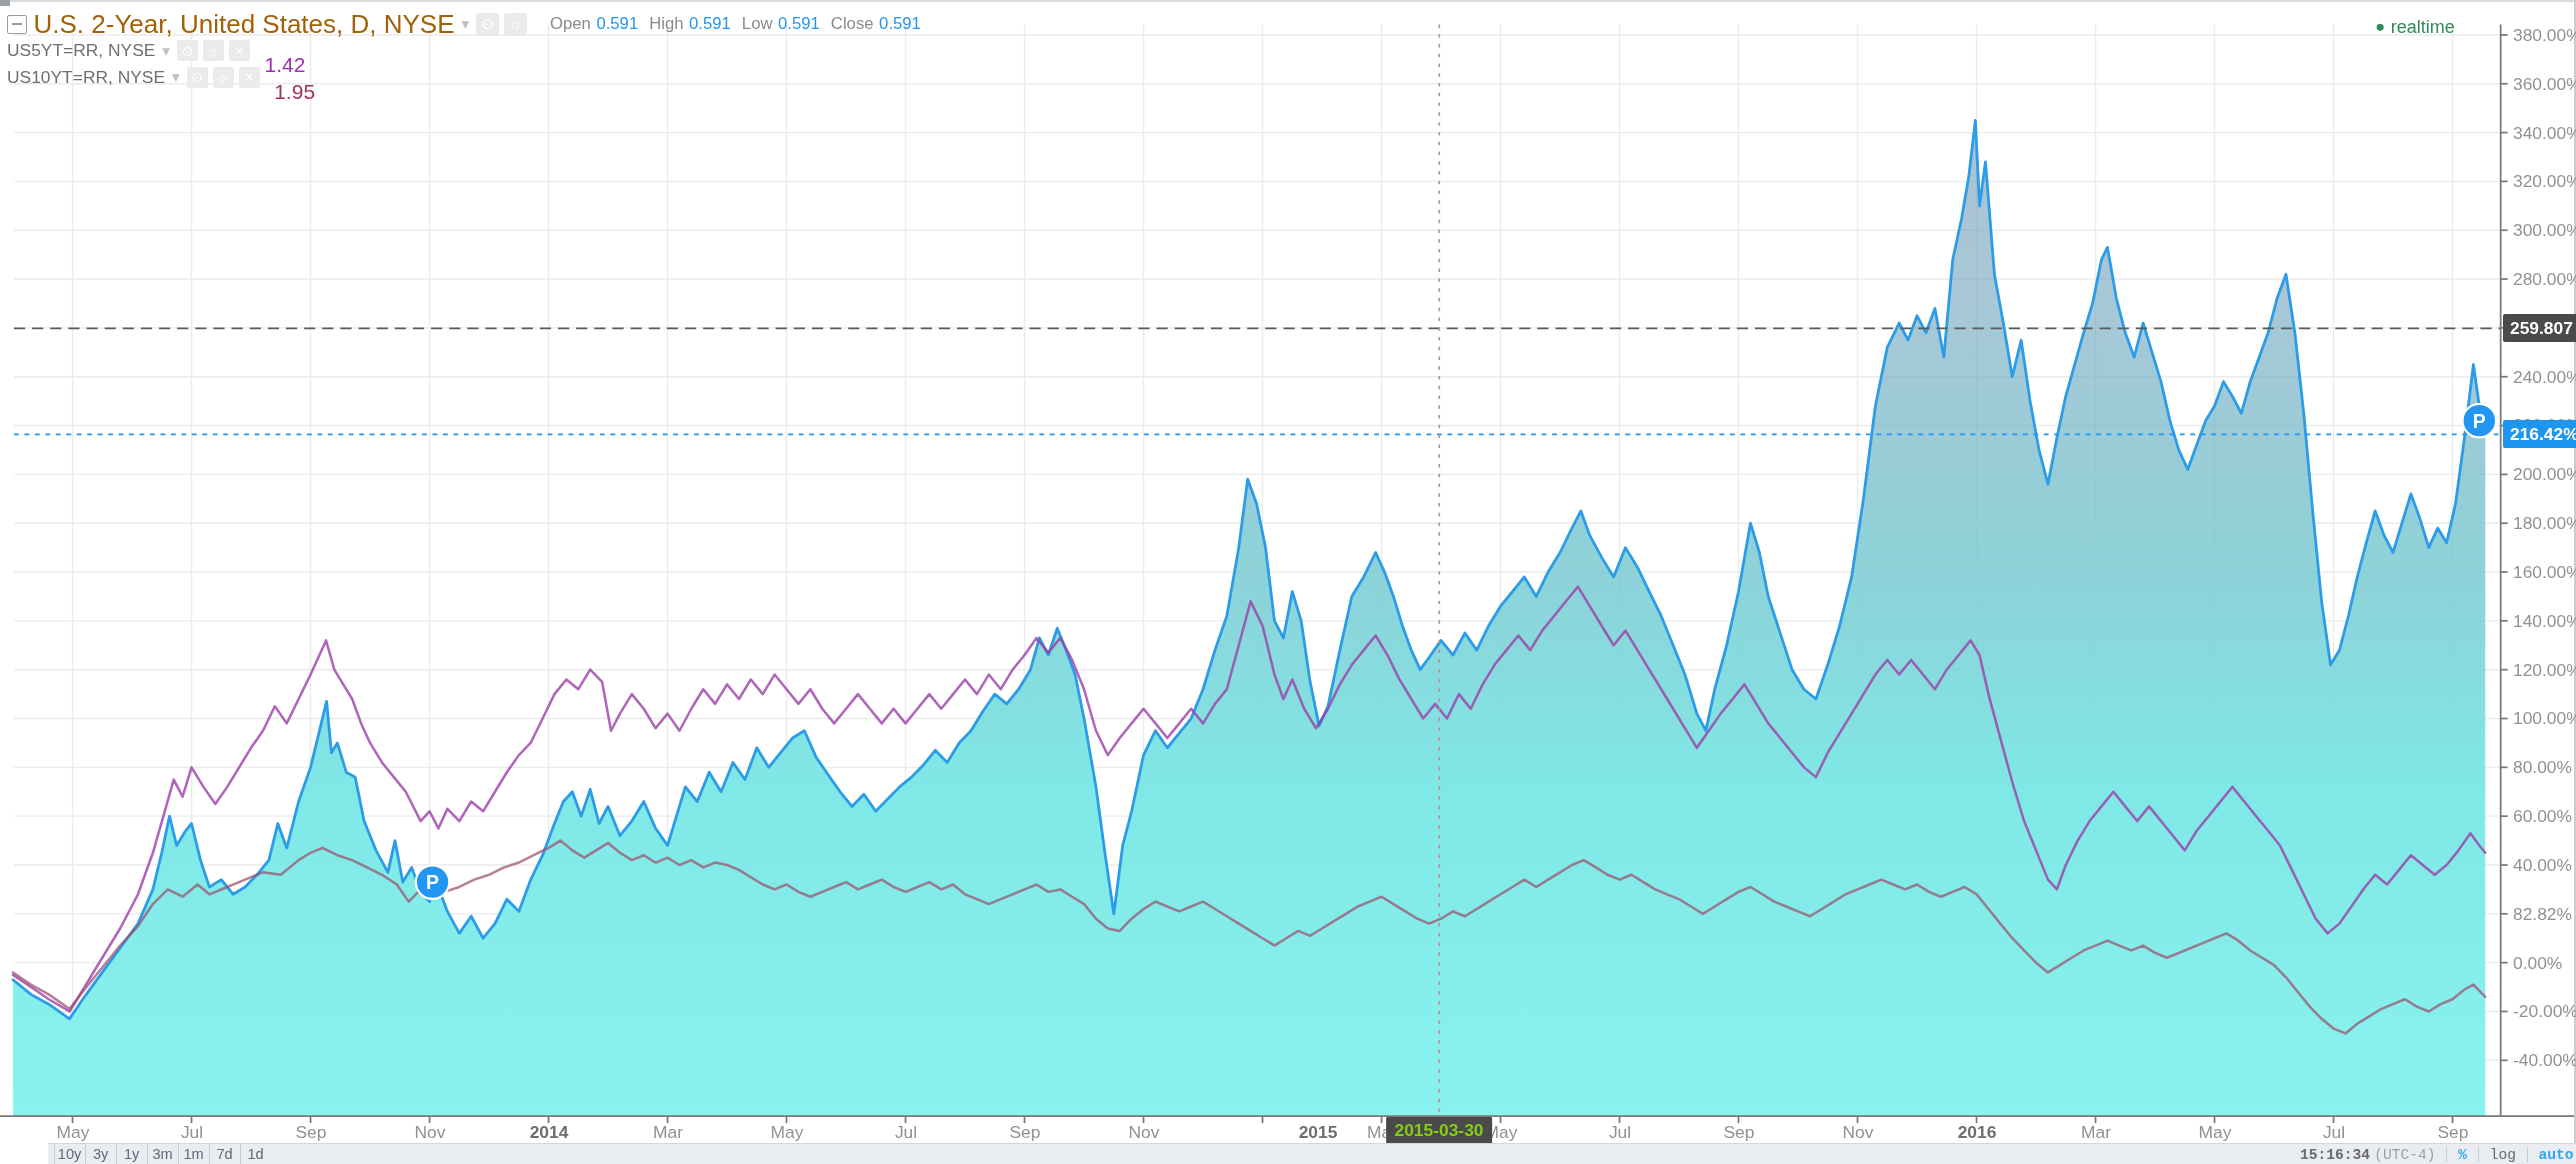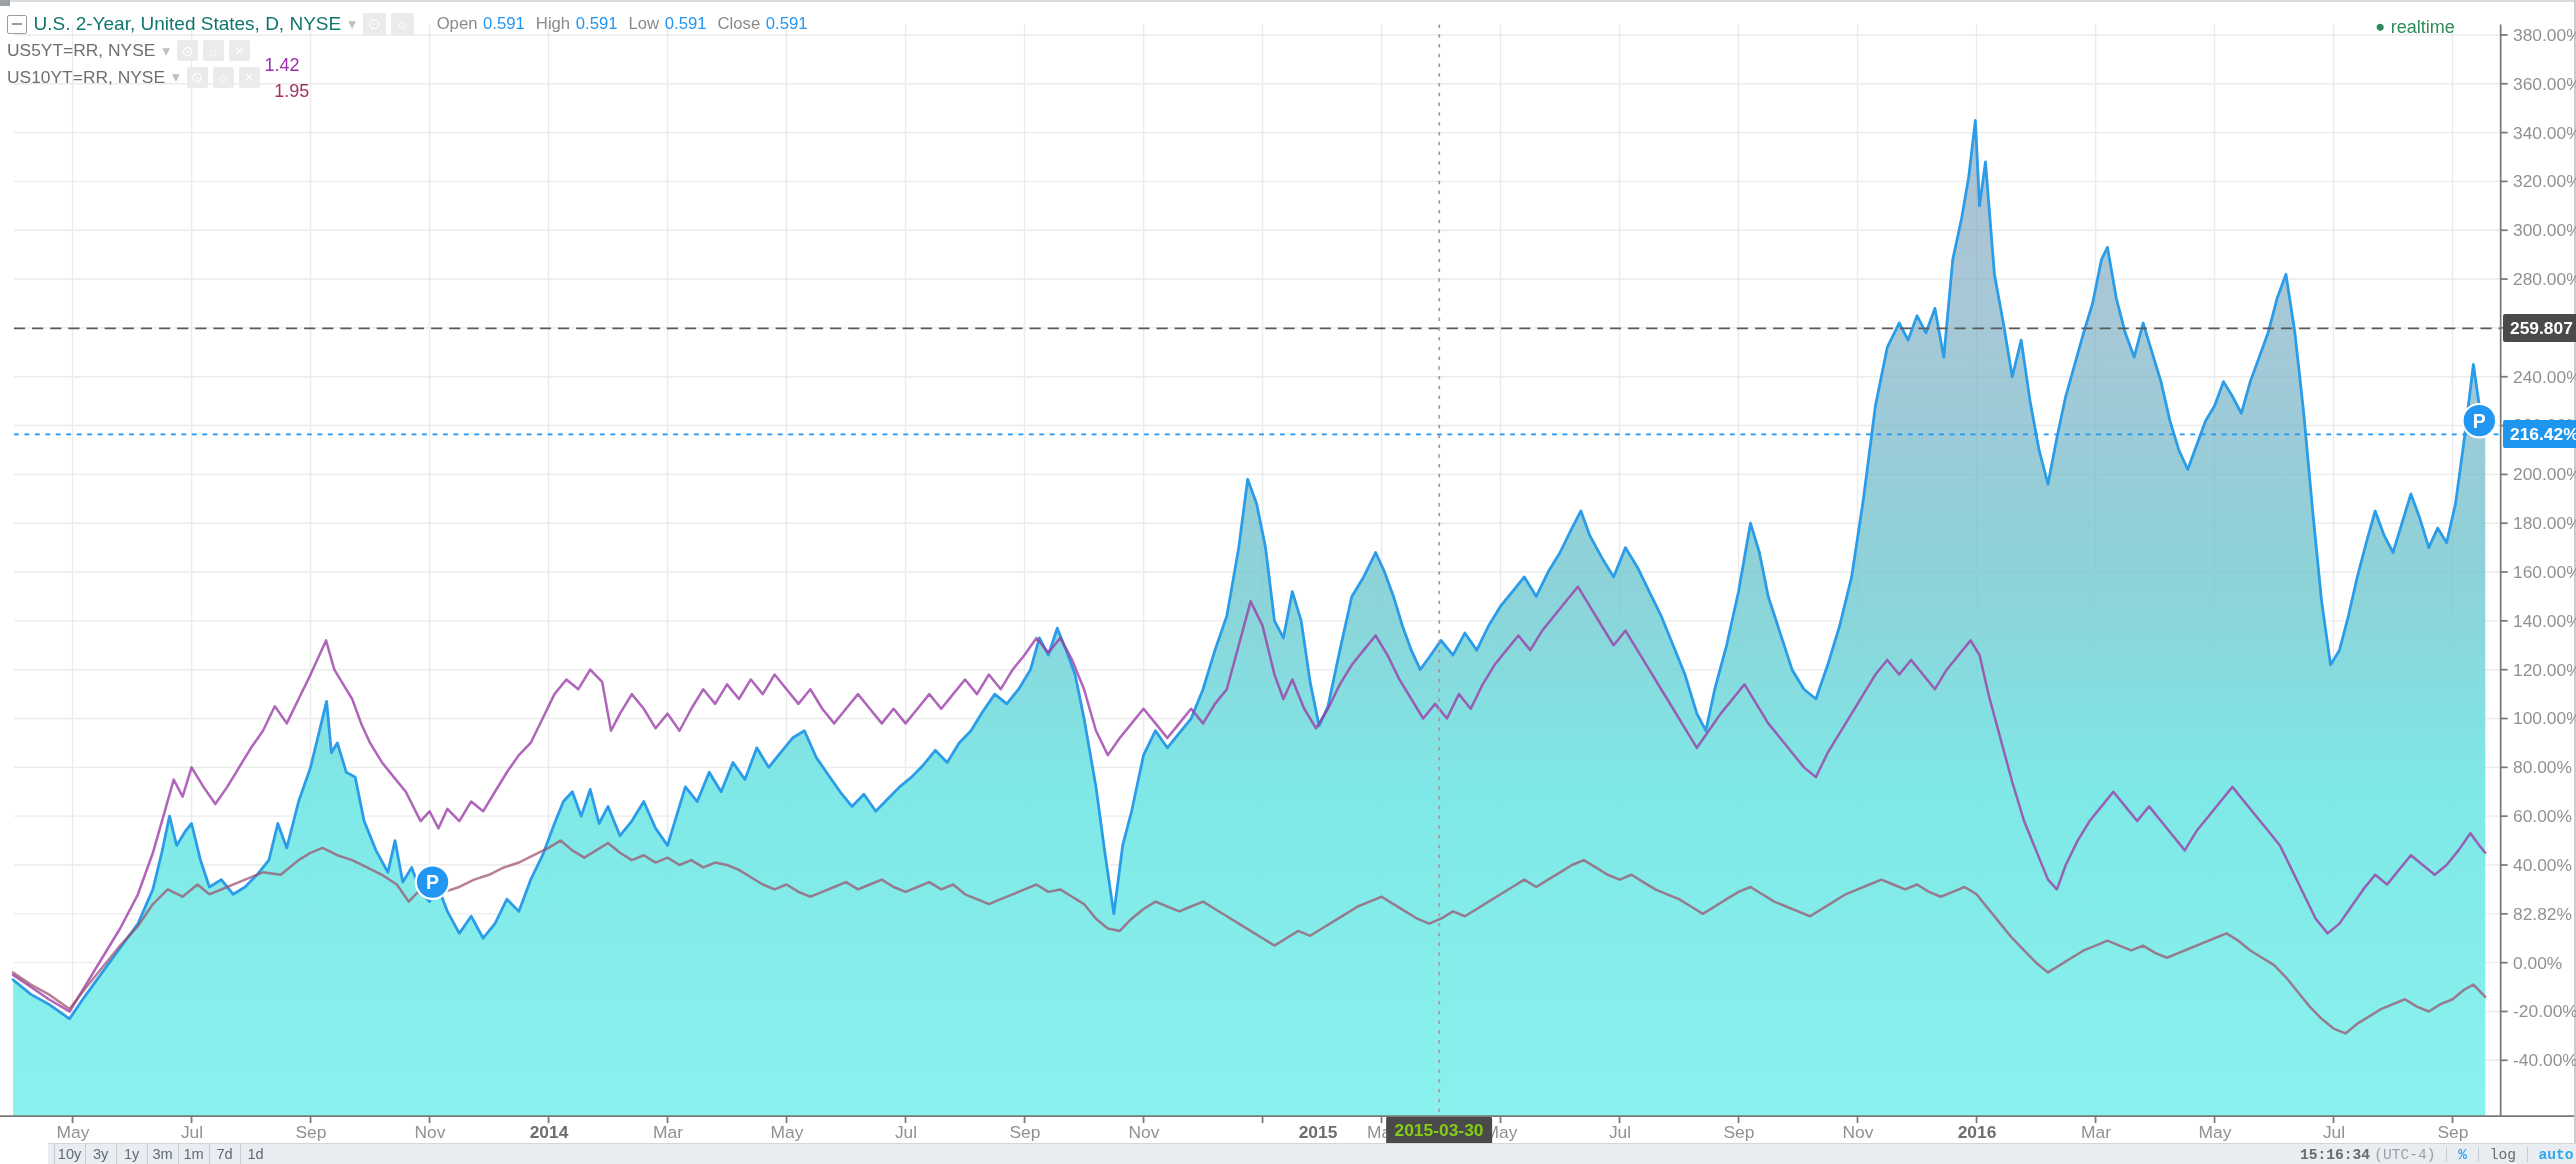--- a/index.html
+++ b/index.html
@@ -11,27 +11,27 @@
   .corner-notch{position:absolute;left:0;top:0;width:9.8px;height:6.3px;background:#9aa0a6;}
   .right-border{position:absolute;right:0;top:0;width:2.1px;height:1165px;background:#c9cdd1;}
   
   svg#chart{position:absolute;left:0;top:0;}
   
   .legend{position:absolute;left:7px;top:11px;}
   .lrow{display:flex;align-items:center;height:26.5px;}
   .collapse-box{width:19.5px;height:19.5px;border:1.4px solid #9a9a9a;border-radius:2.1px;display:flex;
       align-items:center;justify-content:center;margin-right:7px;cursor:pointer;}
   .collapse-box span{display:block;width:9.8px;height:2.1px;background:#9a9a9a;}
-  .title{font-size:19px;color:#0f766e;}
+  .title{font-size:26px;color:#a16207;}
   .sub{font-size:17.4px;color:#6f6f6f;}
   .caret{font-size:15.3px;color:#c0c0c0;margin:0 7px;}
   .icon-box{width:23px;height:23px;background:#ebebeb;border-radius:2.1px;color:#fff;font-size:15.3px;
       display:flex;align-items:center;justify-content:center;margin-right:4.9px;cursor:pointer;}
   .icon-box.sm{width:21px;height:21px;font-size:14px;}
-  .val{font-size:18px;margin-left:9.8px;margin-top:29px;}
+  .val{font-size:21px;margin-left:9.8px;margin-top:29px;}
   .ohlc{display:flex;align-items:center;margin-left:18px;font-size:16.7px;}
   .ohlc .lab{color:#8a8a8a;margin-right:5.6px;}
   .ohlc .num{color:#2196f3;margin-right:11px;}
   
   .realtime{position:absolute;top:16.7px;font-size:18px;color:#2e8b57;display:flex;align-items:center;}
   .realtime .dot{font-size:16.7px;margin-right:5.6px;}
   
   .ylab{position:absolute;font-size:17.4px;color:#919191;transform:translateY(-50%);}
   .ybadge{position:absolute;transform:translateY(-50%);color:#fff;font-weight:bold;font-size:17.4px;
       padding:3.5px 7px;border-radius:2.1px;}

